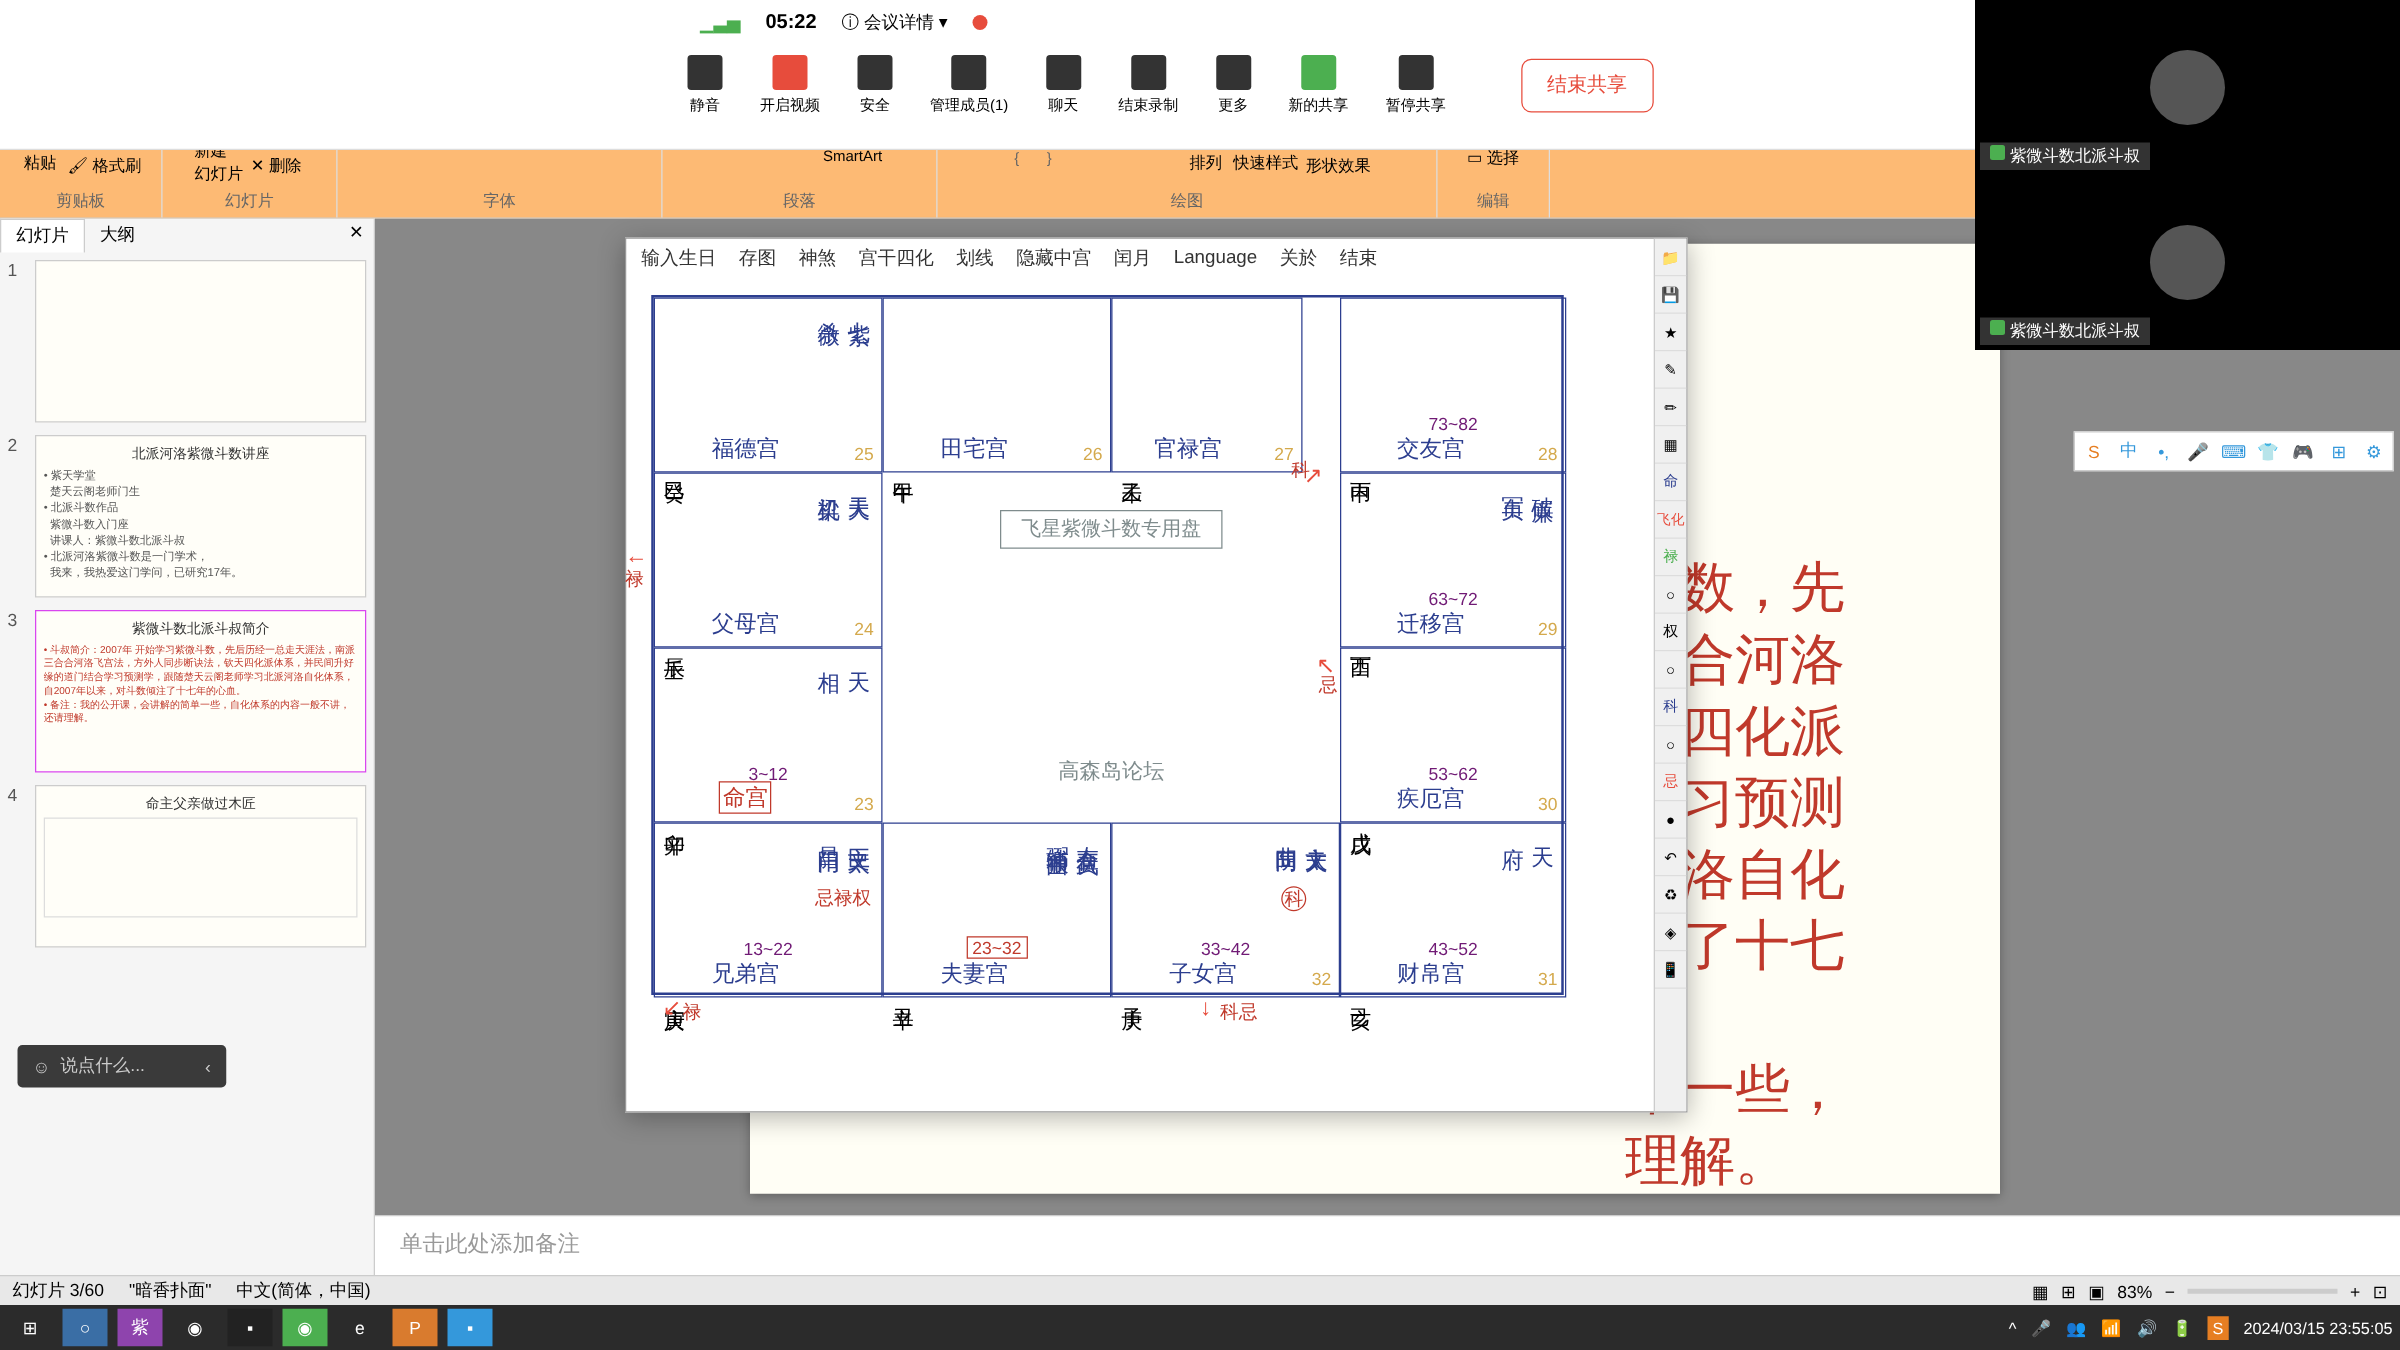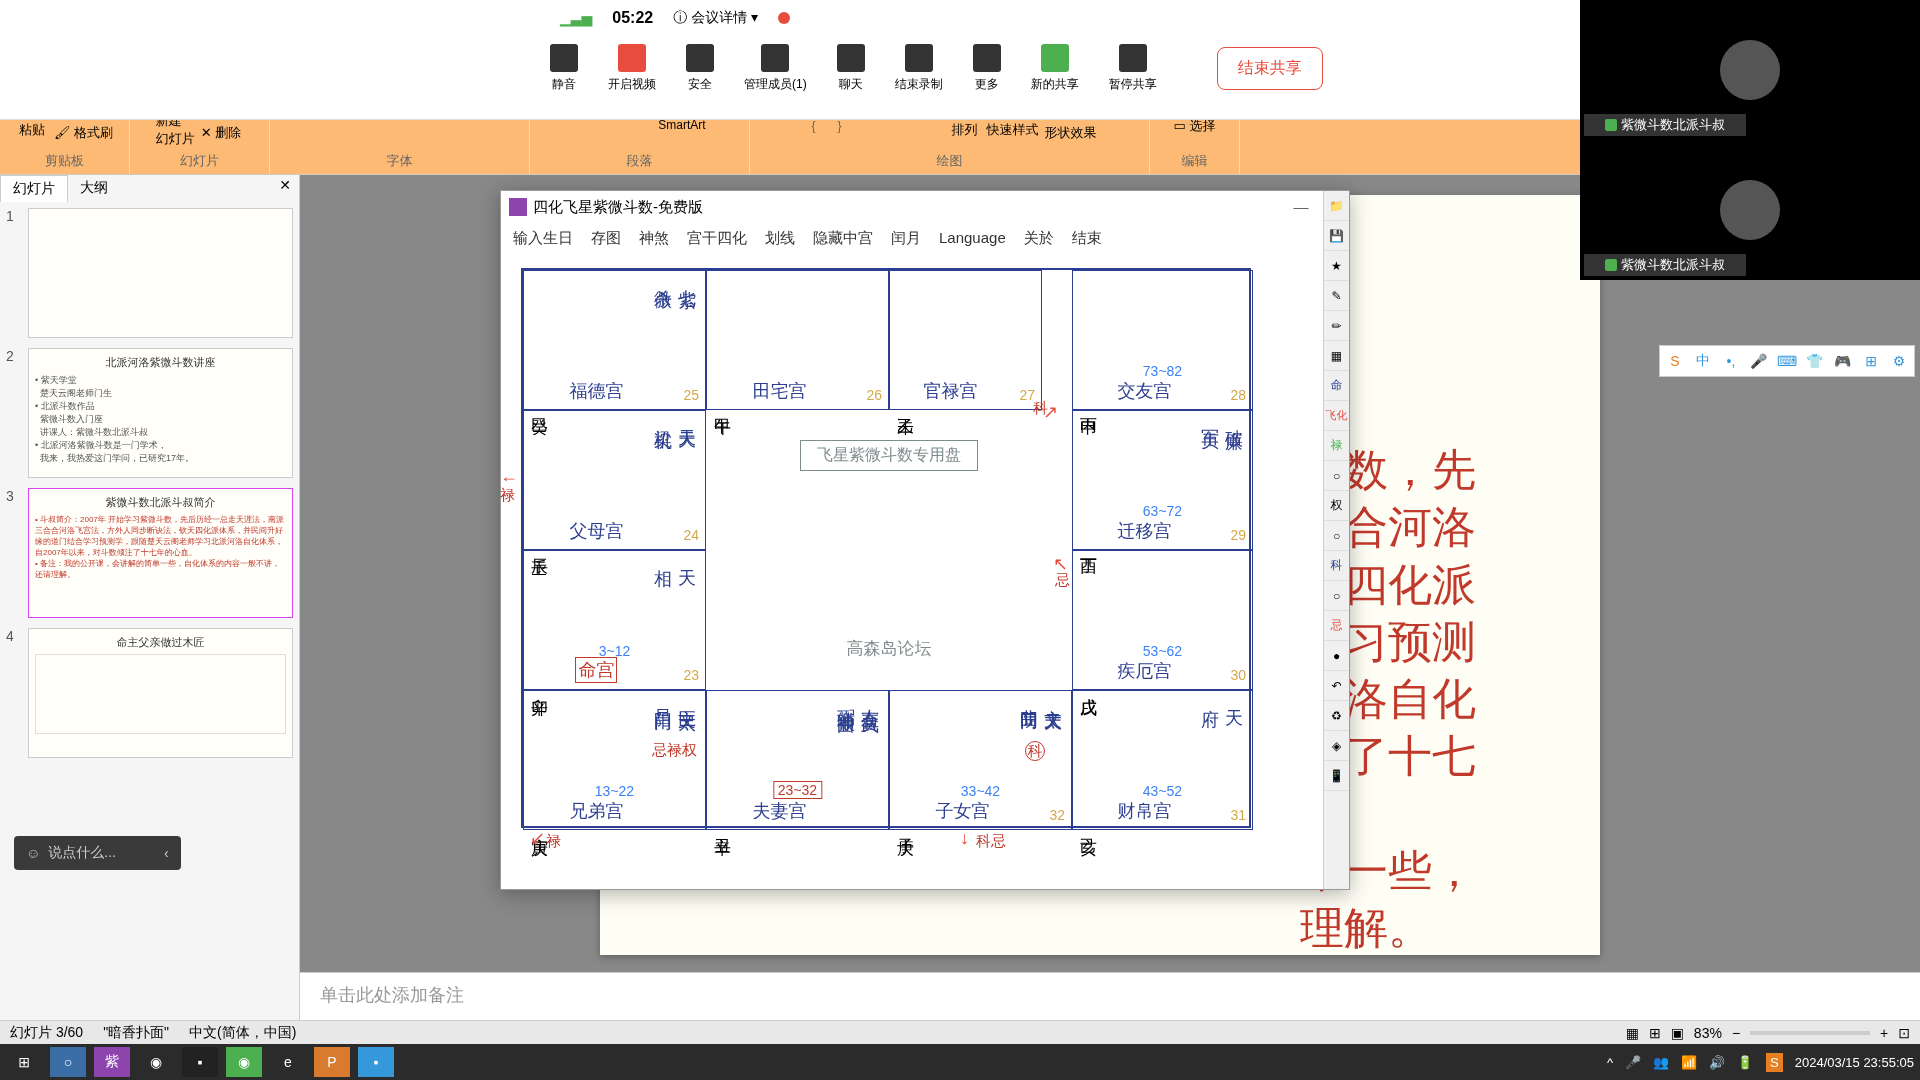--- a/index.html
+++ b/index.html
@@ -18,21 +18,21 @@
 .mb-tool { display: flex; flex-direction: column; align-items: center; font-size: 12px; gap: 4px; }
 .mb-tool-icon { width: 28px; height: 28px; background: #333; border-radius: 3px; }
 .mb-tool.red .mb-tool-icon { background: #e74c3c; }
 .mb-tool.green .mb-tool-icon { background: #4caf50; }
 .mb-end { padding: 10px 20px; border: 1px solid #e74c3c; color: #e74c3c; border-radius: 8px; font-size: 16px; margin-left: 30px; }
 
 
 .video-panel { position: absolute; top: 0; right: 0; width: 340px; height: 280px; background: #000; z-index: 15; }
 .vp-item { position: relative; height: 140px; display: flex; align-items: center; justify-content: center; }
 .vp-avatar { width: 60px; height: 60px; background: #555; border-radius: 50%; }
-.vp-name { position: absolute; bottom: 4px; left: 4px; background: #333; color: #fff; font-size: 13px; padding: 2px 21px; display: flex; align-items: center; gap: 4px; }
+.vp-name { position: absolute; bottom: 4px; left: 4px; background: #333; color: #fff; font-size: 13px; padding: 2px 8px; display: flex; align-items: flex-start; gap: 4px; }
 .vp-mic { width: 12px; height: 12px; background: #4caf50; border-radius: 2px; display: inline-block; }
 
 
 .ime-bar { position: absolute; top: 345px; right: 5px; background: #fff; border: 1px solid #ccc; display: flex; gap: 6px; padding: 4px; z-index: 12; }
 .ime-it { width: 22px; height: 22px; display: flex; align-items: center; justify-content: center; font-size: 14px; color: #3498db; }
 .ime-it.orange { color: #e67e22; }
 
 
 .ppt-shell { position: absolute; top: 0; left: 0; width: 1920px; height: 1080px; }
 .ppt-titlebar { height: 35px; background: linear-gradient(#f8f8f8,#e8e8e8); display: flex; align-items: center; padding: 0 8px; gap: 8px; }
@@ -93,21 +93,21 @@
 .aw-c11 { top:280px; left:549px; width:181px; height:140px; }
 .aw-c12 { top:140px; left:549px; width:181px; height:140px; }
 .aw-center { position:absolute; top:140px; left:183px; width:366px; height:280px; }
 .aw-center-box { border:1px solid #7f8c8d; color:#7f8c8d; padding:4px 16px; font-size:16px; position:absolute; top:30px; left:50%; transform:translateX(-50%); }
 .aw-center-txt { color:#7f8c8d; font-size:17px; position:absolute; bottom:30px; left:50%; transform:translateX(-50%); }
 .cell-stars { position:absolute; top:4px; right:6px; writing-mode:vertical-rl; font-size:18px; color:#333; letter-spacing:2px; }
 .cell-stars.blue { color:#2c3e8f; }
 .cell-branch { position:absolute; bottom:4px; left:4px; writing-mode:vertical-rl; font-size:17px; }
 .cell-palace { position:absolute; bottom:6px; left:40%; transform:translateX(-50%); font-size:18px; color:#2c3e8f; font-family:"KaiTi",serif; }
 .cell-palace.hl { border:1px solid #c0392b; color:#c0392b; padding:0 2px; }
-.cell-age { position:absolute; bottom:30px; left:50%; transform:translateX(-50%); font-size:14px; color:#3b82f6; }
+.cell-age { position:absolute; bottom:30px; left:50%; transform:translateX(-50%); font-size:14px; color:#701a75; }
 .cell-age.hl { border:1px solid #c0392b; color:#c0392b; padding:0 4px; }
 .cell-num { position:absolute; bottom:6px; right:6px; font-size:14px; color:#d4a94c; }
 .cell-trans { position:absolute; font-size:15px; color:#c0392b; }
 .aw-side { position:absolute; top:0; right:0; width:26px; height:100%; background:#f0f0f0; border-left:1px solid #ccc; display:flex; flex-direction:column; }
 .aw-side-btn { height:30px; display:flex; align-items:center; justify-content:center; font-size:12px; border-bottom:1px solid #ddd; }
 .arrow-red { color:#e74c3c; font-size:18px; position:absolute; }
 
 
 .status { position: absolute; bottom: 36px; left: 0; right: 0; height: 24px; background: #e8e8e8; border-top: 1px solid #ccc; display: flex; align-items: center; padding: 0 10px; font-size: 14px; gap: 20px; }
 .status-right { margin-left: auto; display:flex; gap:10px; align-items:center; }
@@ -309,28 +309,20 @@
 注了十七
 
 单一些，
 理解。</div>
     </div>
     <div class="notes">单击此处添加备注</div>
   </div>
 </div>
 
 <div class="astro-win">
-  <div class="aw-title">
-    <div class="aw-icon"></div>
-    <span>四化飞星紫微斗数-免费版</span>
-    <div class="aw-ctrl">
-      <span>—</span>
-      <span>✕</span>
-    </div>
-  </div>
   <div class="aw-menu">
     <span>输入生日</span>
     <span>存图</span>
     <span>神煞</span>
     <span>宫干四化</span>
     <span>划线</span>
     <span>隐藏中宫</span>
     <span>闰月</span>
     <span>Language</span>
     <span>关於</span>

